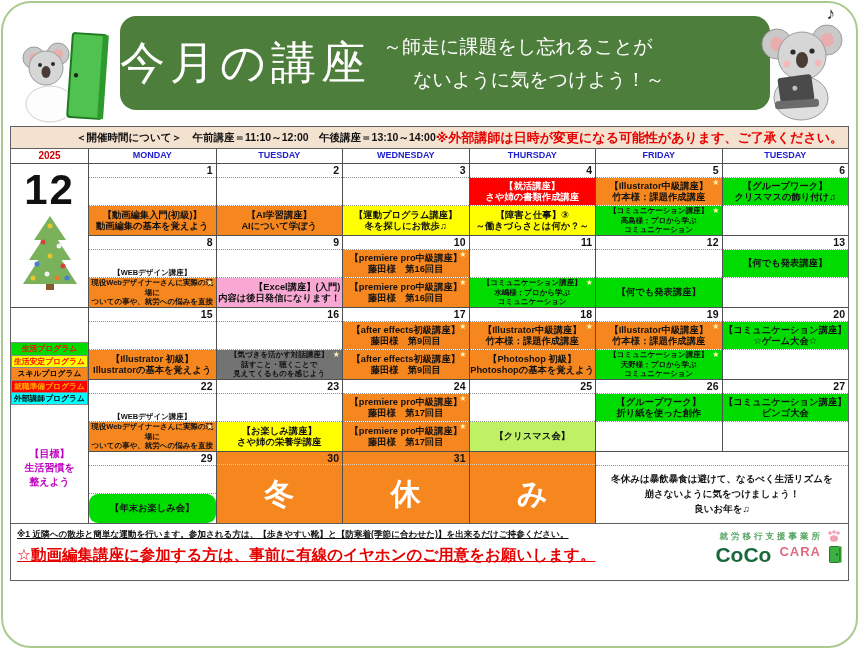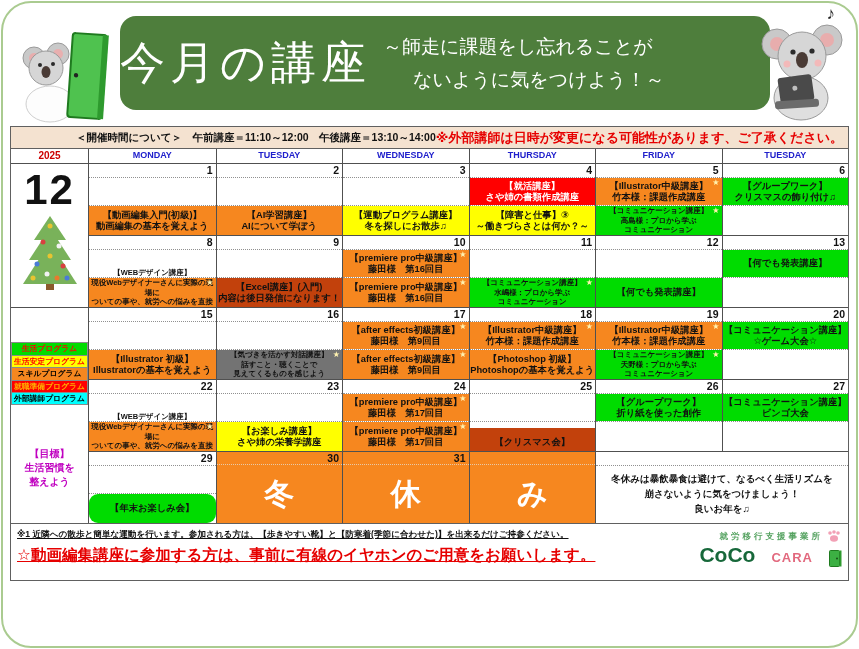--- a/index.html
+++ b/index.html
@@ -51,21 +51,21 @@
 .day.span2{grid-column:span 2}
 .note-span{flex:1;border-top:1px dotted #909090;display:flex;align-items:center;justify-content:center;text-align:center;font-size:9.5px;font-weight:bold;white-space:pre-line;color:#111;line-height:1.55}
 
 .footer{flex:1;border-top:1px solid #606060;display:flex;padding:4px 6px 2px 6px;background:#fff}
 .footer-left{flex:1;padding-top:1px}
 .f-note1{font-size:8.6px;font-weight:bold;color:#111;text-decoration:underline}
 .f-note2{margin-top:4px;font-size:15.5px;font-weight:bold;color:#E60000;text-decoration:underline}
 .footer-logo{width:182px;flex:none;padding-top:2px}
 .logo-top{display:flex;align-items:center;justify-content:flex-end;gap:3px}
 .logo-company{font-size:8.5px;font-weight:bold;color:#56A361;letter-spacing:3px;white-space:nowrap}
-.logo-main{display:flex;align-items:flex-end;justify-content:flex-end;gap:16px;margin-top:1px}
+.logo-main{display:flex;align-items:flex-start;justify-content:flex-end;gap:8px;margin-top:1px}
 .logo-coco{font-size:21px;font-weight:bold;color:#17683A;line-height:1}
 .logo-cara{font-size:13px;font-weight:bold;color:#E2697E;letter-spacing:1px}
 .logo-door{position:relative;top:2px}
 </style>
 </head>
 <body>
 
 <div class="frame"></div>
 
 <div class="header">
@@ -232,21 +232,21 @@
               <div class="slot slot-b">
                 <div class="slot-box small" style="background: rgb(246, 135, 31);"><span>【WEBデザイン講座】
 現役Webデザイナーさんに実際の現場に
 ついての事や、就労への悩みを直接聞く！</span><span class="star">★</span></div>
               </div>
             </div>
             <div class="day">
               <div class="date">9</div>
               <div class="slot slot-a"></div>
               <div class="slot slot-b">
-                <div class="slot-box" style="background: #c2410c;"><span>【Excel講座】(入門)
+                <div class="slot-box" style="background: #f9a8d4; text-align: right;"><span>【Excel講座】(入門)
 内容は後日発信になります！</span></div>
               </div>
             </div>
             <div class="day">
               <div class="date">10</div>
               <div class="slot slot-a">
                 <div class="slot-box" style="background: rgb(246, 135, 31);"><span>【premiere pro中級講座】
 藤田様　第16回目</span><span class="star">★</span></div>
               </div>
               <div class="slot slot-b">
@@ -365,21 +365,21 @@
               </div>
               <div class="slot slot-b">
                 <div class="slot-box" style="background: rgb(246, 135, 31);"><span>【premiere pro中級講座】
 藤田様　第17回目</span><span class="star">★</span></div>
               </div>
             </div>
             <div class="day">
               <div class="date">25</div>
               <div class="slot slot-a"></div>
               <div class="slot slot-b">
-                <div class="slot-box" style="background: #c2410c; margin-top: 6px;"><span>【クリスマス会】</span></div>
+                <div class="slot-box" style="background: #bef264;"><span>【クリスマス会】</span></div>
               </div>
             </div>
             <div class="day">
               <div class="date">26</div>
               <div class="slot slot-a">
                 <div class="slot-box" style="background: rgb(0, 220, 0);"><span>【グループワーク】
 折り紙を使った創作</span></div>
               </div>
               <div class="slot slot-b"></div>
             </div>

